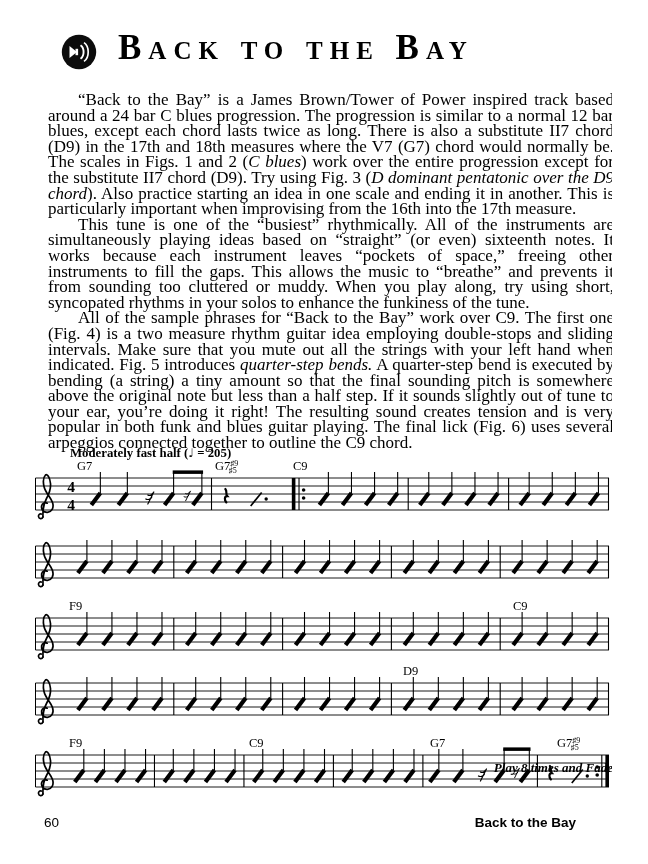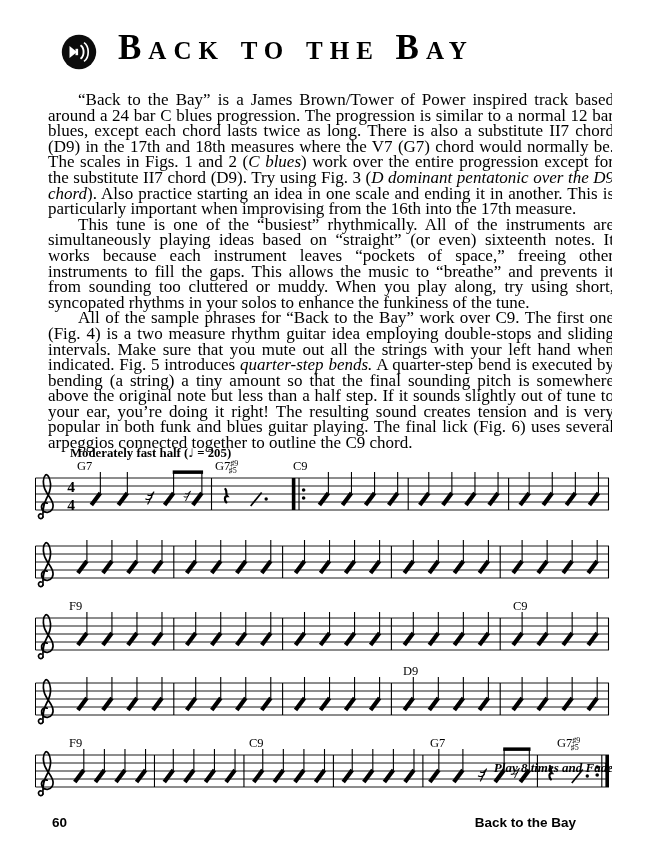--- a/index.html
+++ b/index.html
@@ -17,21 +17,21 @@
   .note-glyph{font-family:"DejaVu Sans",sans-serif;font-size:12px;font-weight:bold;}
   .staff{position:absolute;left:35px;width:578px;height:64px;}
   .staff1{top:458px;}
   .staff2{top:526px;}
   .staff3{top:598px;}
   .staff4{top:663px;}
   .staff5{top:735px;}
   .play-direction{position:absolute;left:312px;top:724px;width:301px;text-align:right;
                   font-style:italic;font-weight:bold;font-size:13px;margin-top:36px;}
   .footer-page{position:absolute;left:44px;top:815px;
-               font-family:"Liberation Sans",sans-serif;font-weight:bold;font-size:13.5px;margin-left:8px;}
+               font-family:"Liberation Sans",sans-serif;font-weight:normal;font-size:13.5px;}
   .footer-title{position:absolute;right:36px;top:815px;
                 font-family:"Liberation Sans",sans-serif;font-weight:bold;font-size:13.5px;}
 </style>
 </head>
 <body>
 
 <div class="page">
 
   <svg class="audio-icon" viewBox="0 0 38 38">
     <circle cx="19" cy="19" r="17.2" fill="#0c0c0c"></circle>

